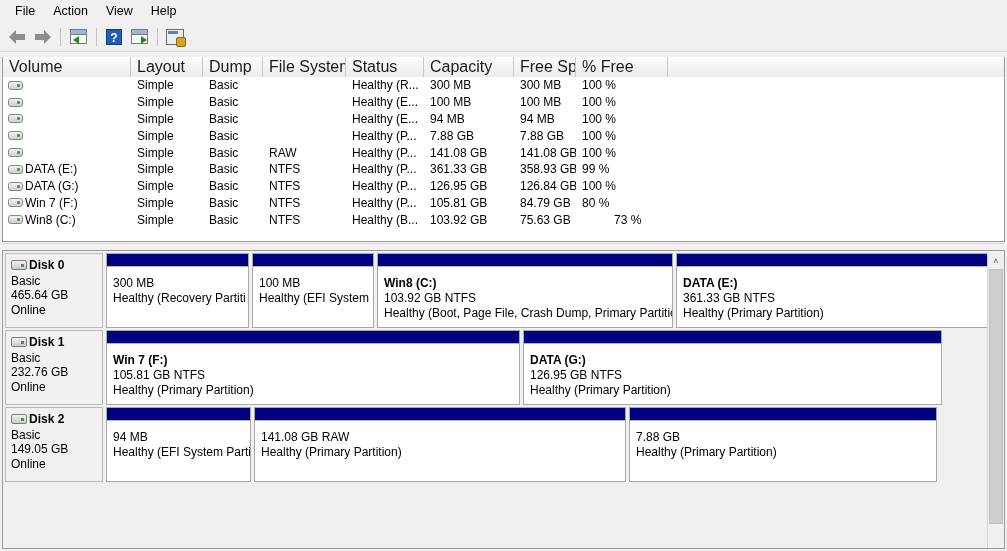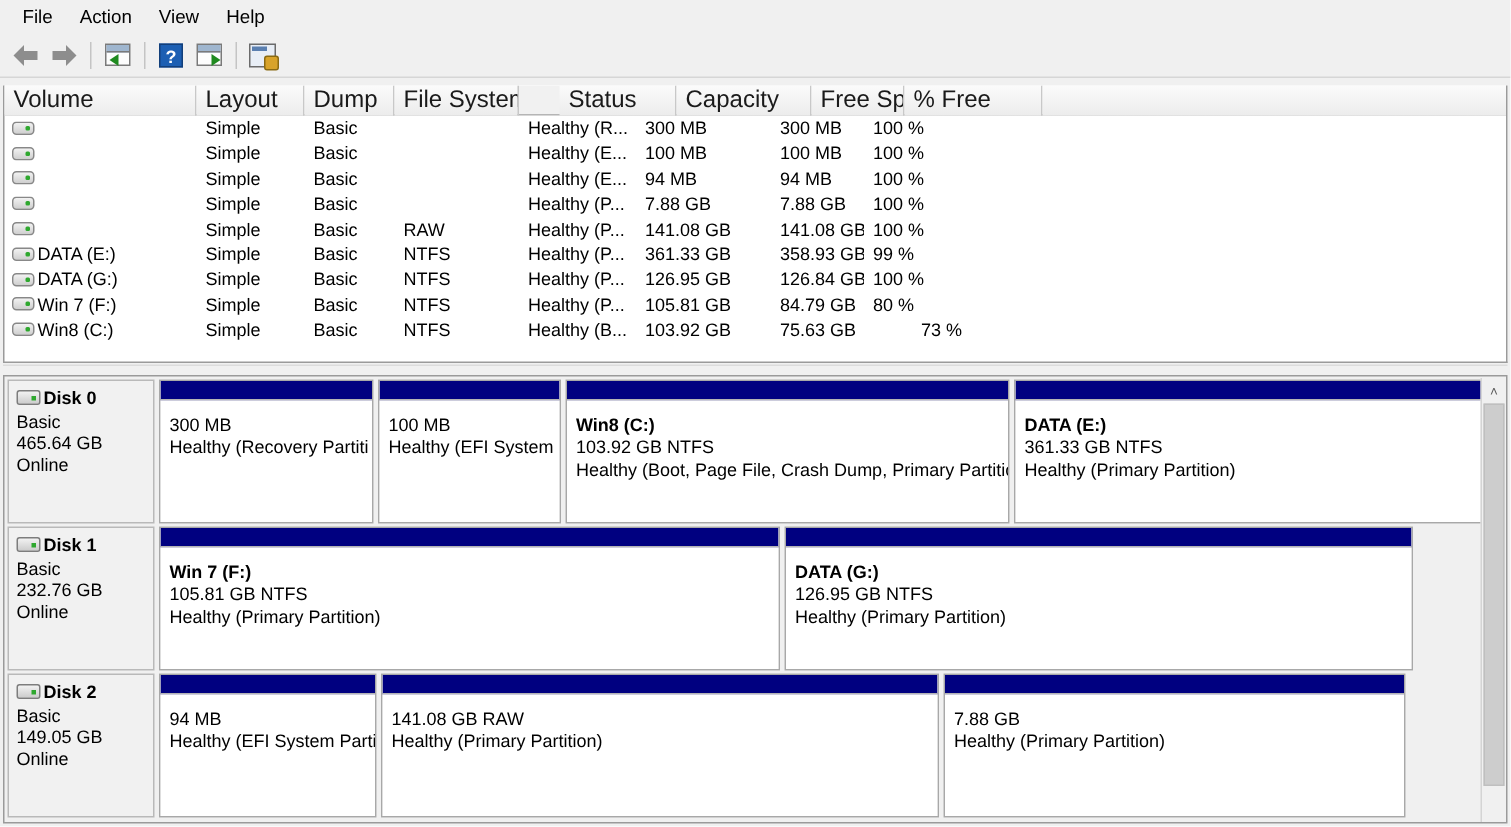--- a/index.html
+++ b/index.html
@@ -119,21 +119,21 @@
   .splitter {
     position: absolute; left: 2px; top: 243px; width: 1003px; height: 6px;
     background: #f0f0f0; border-top: 1px solid #dcdcdc;
   }
 
   
   .graph-pane {
     position: absolute; left: 2px; top: 250px; width: 1003px; height: 299px;
     background: #f0f0f0; border: 1px solid #9a9a9a; overflow: hidden;
   }
-  .disk-row { display: flex; height: 96px; margin: 2px 0 0 2px; }
+  .disk-row { display: flex; height: 75px; margin: 2px 0 0 2px; }
 
   .disk-info {
     width: 98px; flex: 0 0 98px; background: #f1f1f1;
     border: 1px solid #b9b9b9; padding: 4px 0 0 5px;
     font-size: 12px; line-height: 14.5px;
   }
   .disk-title { display: flex; align-items: center; font-weight: bold; margin-bottom: 1px; }
   .disk-ico {
     width: 16px; height: 10px; background: linear-gradient(to bottom,#f2f2f2,#ccc);
     border: 1px solid #7d7d7d; border-radius: 2px; position: relative;
@@ -222,21 +222,21 @@
       <div class="props-icon"></div>
     </div>
   </div>
 
   <div class="list-pane">
     <div class="col-headers" id="colheaders">
         <div class="col-h" style="width: 128px; flex: 0 0 128px;">Volume</div>
         <div class="col-h" style="width: 72px; flex: 0 0 72px;">Layout</div>
         <div class="col-h" style="width: 60px; flex: 0 0 60px;">Dump</div>
         <div class="col-h" style="width: 83px; flex: 0 0 83px;">File System</div>
-        <div class="col-h" style="width: 78px; flex: 0 0 78px; margin-left: 27px;">Status</div>
+        <div class="col-h" style="width: 78px; flex: 0 0 78px;">Status</div>
         <div class="col-h" style="width: 90px; flex: 0 0 90px;">Capacity</div>
         <div class="col-h" style="width: 62px; flex: 0 0 62px;">Free Spa...</div>
         <div class="col-h" style="width: 92px; flex: 0 0 92px;">% Free</div>
         <div class="col-filler"></div>
       </div>
     <div class="rows" id="volrows">
         <div class="vrow">
           <div class="cell vol" style="width: 128px; flex: 0 0 128px;">
             <span class="drive-ico"></span>
             <span></span>

